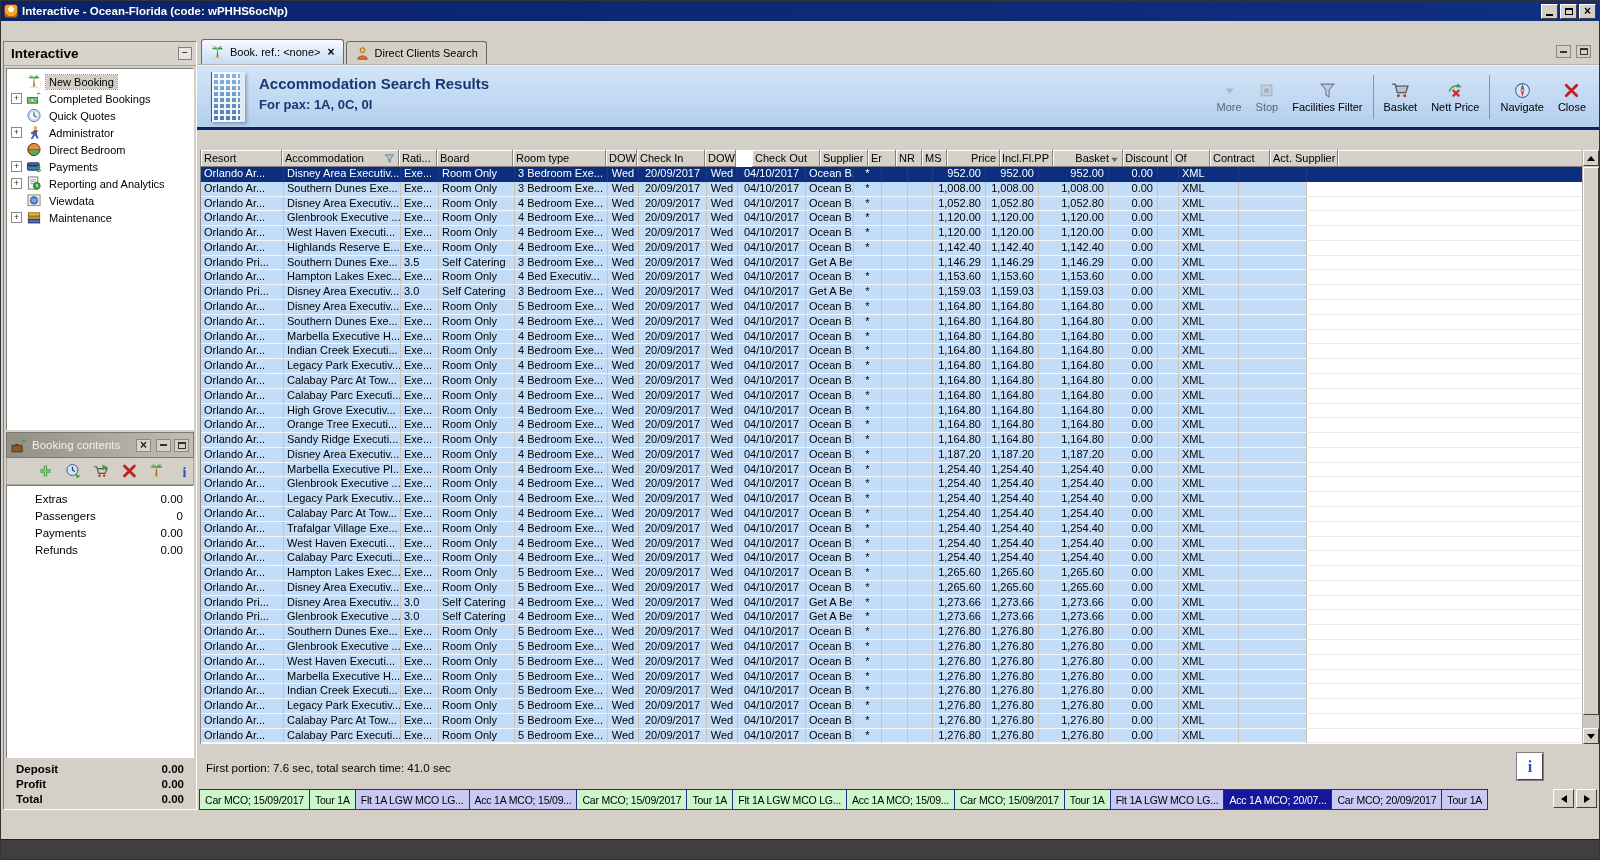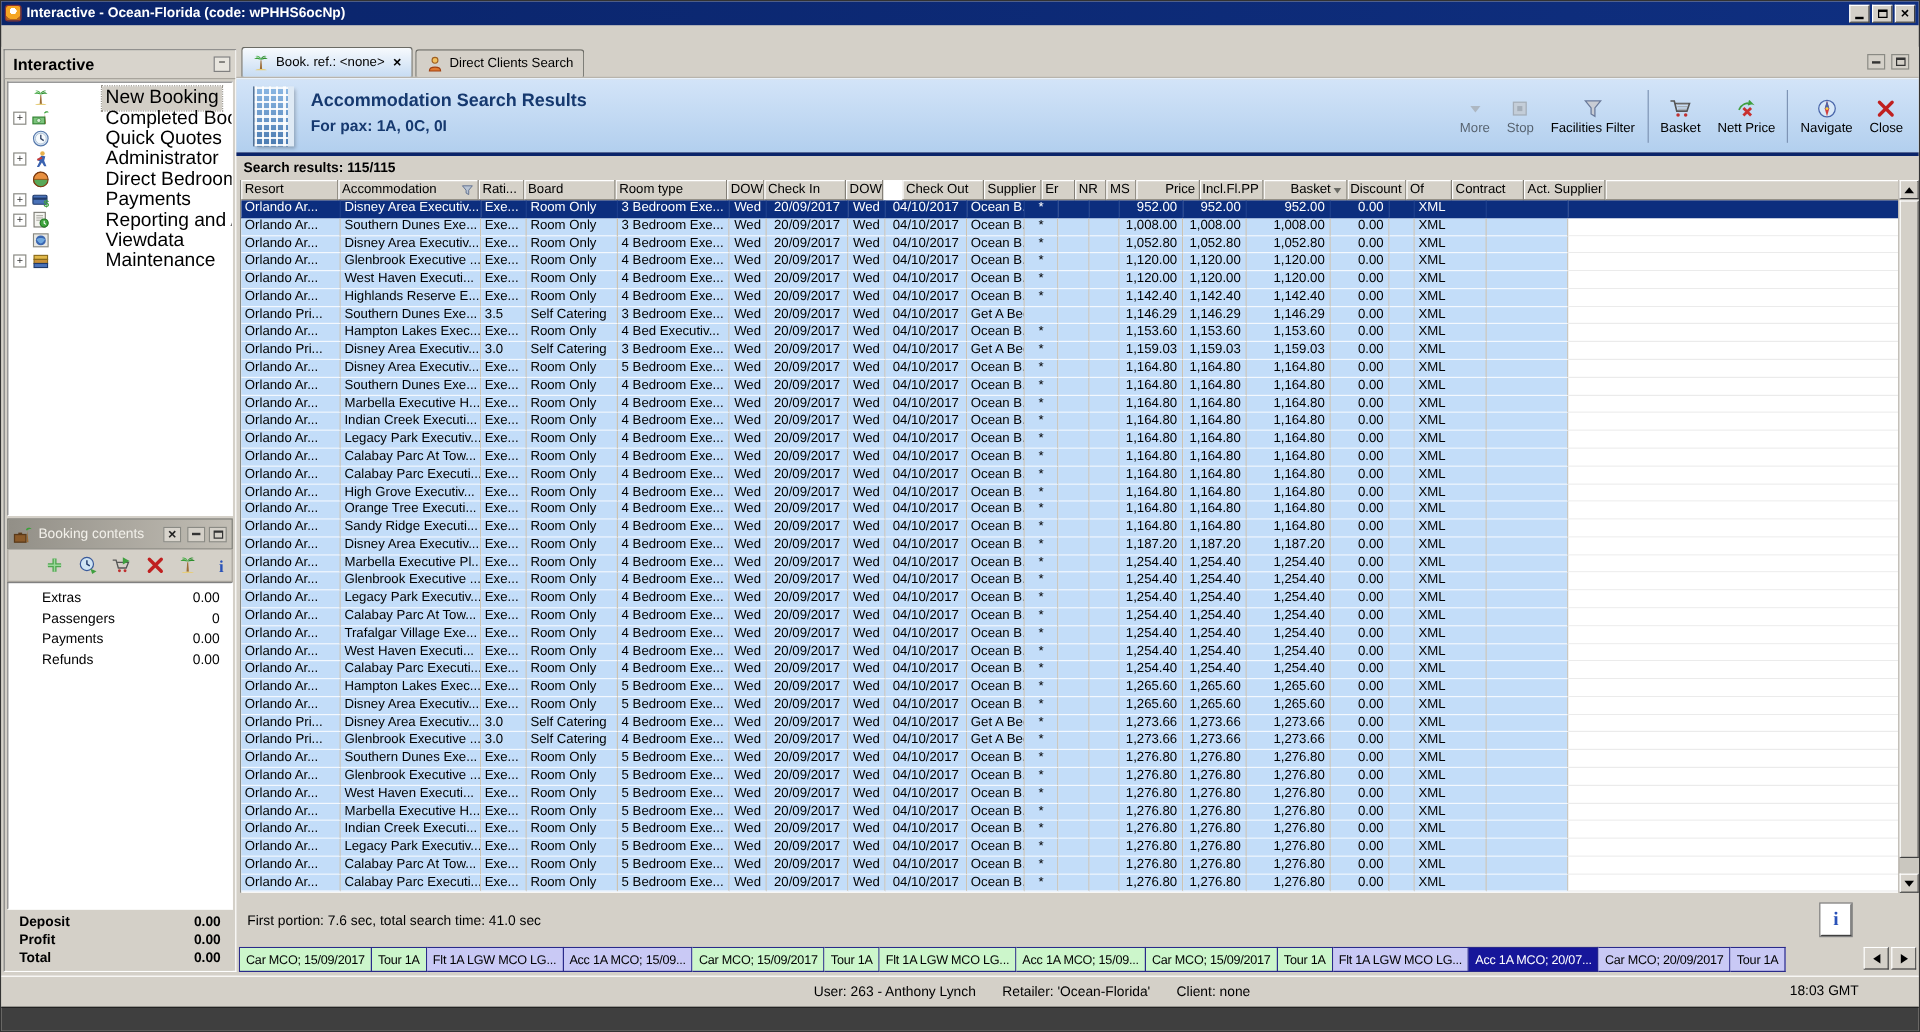--- a/index.html
+++ b/index.html
@@ -29,21 +29,21 @@
   .sidebar-header { height:24px; display:flex; align-items:center; padding:0 4px 0 7px; background:#d8d4cc; border-bottom:1px solid #a8a49c; }
   .sidebar-title { font-weight:bold; font-size:13.5px; flex:1; }
   .collapse-btn { width:14px; height:13px; border:1px solid #808080; background:#e8e5de; font-size:10px; line-height:10px; text-align:center; }
   .tree { position:absolute; left:2px; top:26px; width:188px; height:362px; background:#fff; border:1px solid; border-color:#808080 #fff #fff #808080; overflow:hidden; padding-top:4px; }
   .tree-item { height:17px; display:flex; align-items:center; padding-left:4px; white-space:nowrap; }
   .tree-item.selected .tree-label { background:#d2cec6; outline:1px dotted #9a968e; }
   .expander { width:11px; height:11px; margin-right:2px; border:1px solid #8a8a84; background:#fff; font-size:9px; line-height:9px; text-align:center; color:#333; flex:none; }
   .expander.none { border:none; background:transparent; }
   .ticon { width:16px; height:15px; flex:none; margin:0 4px 0 2px; }
   .ticon svg, .icon16 svg, .icon18 svg { width:100%; height:100%; display:block; }
-  .tree-label { font-size:16px; padding:1px 3px;margin-left:39px; }
+  .tree-label { font-size:11px; padding:1px 3px; }
   
   .bc-panel { position:absolute; left:2px; top:390px; width:188px; height:377px; }
   .bc-header { height:26px; display:flex; align-items:center; background:linear-gradient(90deg,#928f87,#c2beb5); border:1px solid #7a7a74; padding:0 4px; }
   .bc-ticon { width:17px; height:15px; margin-right:4px; }
   .bc-title { color:#f2f0ea; font-size:11.5px; flex:1; white-space:nowrap; }
   .bc-close { color:#222; font-weight:bold; font-size:12px; padding:0 3px; background:#d8d4cc; border:1px solid #8a8a84; line-height:11px; }
   .bc-mini { display:flex; gap:3px; margin-left:5px; }
   .mini-btn { width:15px; height:13px; background:#d4d0c8; border:1px solid #8a8a84; display:flex; align-items:center; justify-content:center; }
   .m-dash { width:7px; height:2px; background:#333; }
   .m-box { width:8px; height:7px; border:1px solid #333; border-top:2px solid #333; }
@@ -461,23 +461,20 @@
                 <svg viewBox="0 0 16 16">
                   <path d="M3 3l10 10M13 3L3 13" stroke="#c02020" stroke-width="2.6" stroke-linecap="round"></path>
                 </svg>
               </span>
               <span class="tool-label">Close</span>
             </div>
           </div>
       </div>
       <div class="navy-line"></div>
 
-      <div class="results-bar">
-        <span>Search results: 115/115</span>
-      </div>
 
       <div class="table-wrap">
         <div class="grid" id="grid">
             <div class="hrow">
               <div class="hcell" style="width: 81px;">
                 <span class="hlbl">Resort</span>
               </div>
               <div class="hcell" style="width: 117px;">
                 <span class="hlbl">Accommodation</span>
                 <span class="colfilter"><svg viewBox="0 0 12 12">
@@ -1479,22 +1476,14 @@
               <span class="tri-left"></span>
             </span>
             <span class="strip-btn">
               <span class="tri-right"></span>
             </span>
           </span>
         </div>
     </div>
   </div>
 
-  <div class="statusbar">
-    <span class="sb-center">
-      <span>User: 263 - Anthony Lynch</span>
-      <span>Retailer: 'Ocean-Florida'</span>
-      <span>Client: none</span>
-    </span>
-    <span class="sb-time">18:03 GMT</span>
-  </div>
   <div class="bottom-dark"></div>
 </div>
 
 </body></html>

